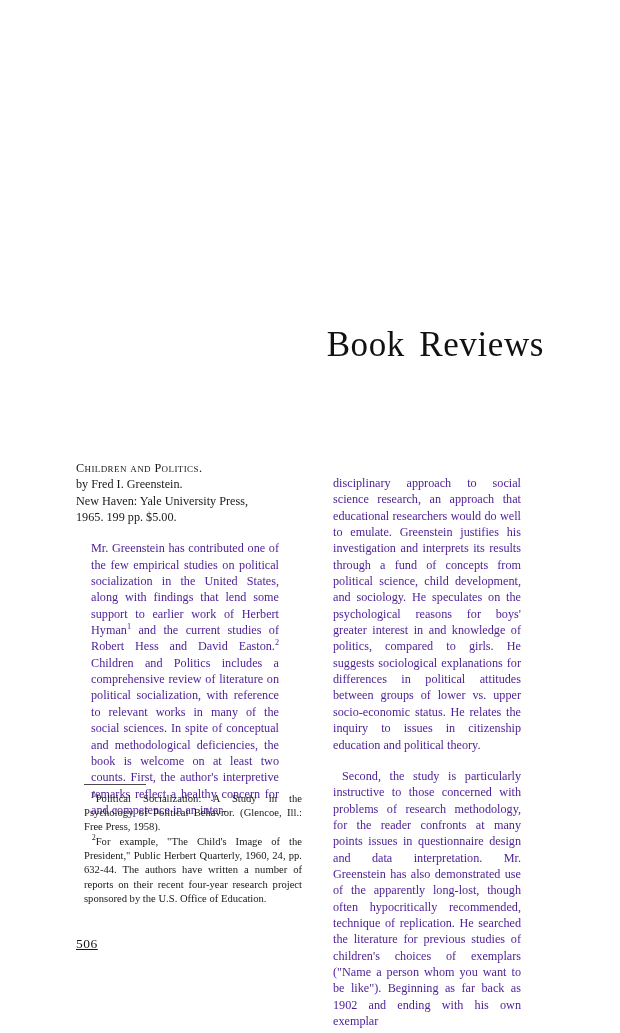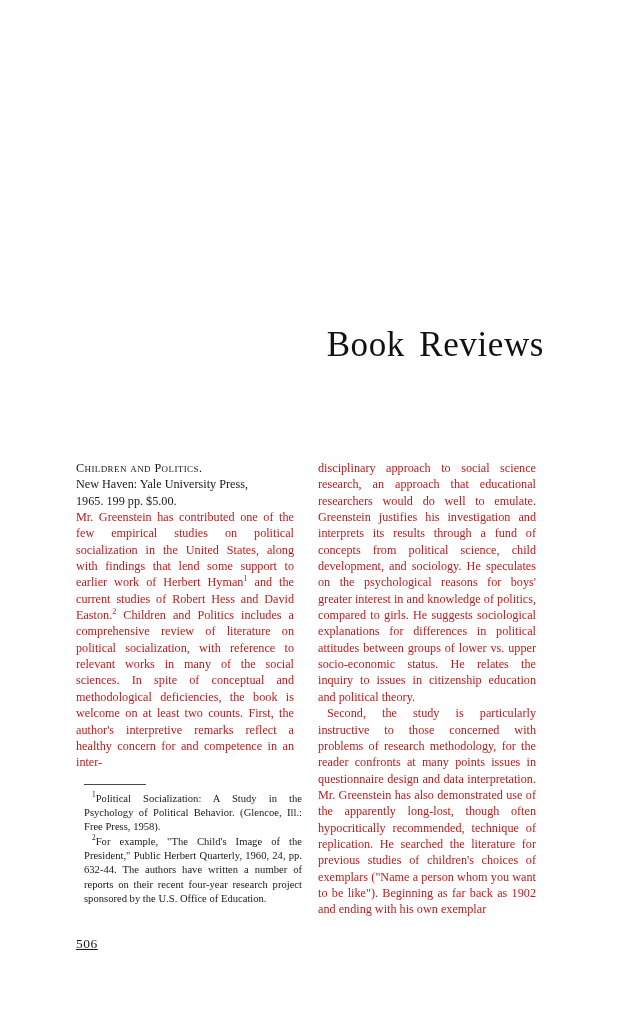--- a/index.html
+++ b/index.html
@@ -52,22 +52,22 @@
   .col {
     width: 218px;
     position: relative;
   }
 
   .bodytext {
     font-size: 12.2px;
     line-height: 16.35px;
     text-align: justify;
     text-justify: inter-word;
-    color: #b91c1c;
-    margin: 0;
+    color: #4c1d95;
+    margin: 15px;
     hyphens: manual;
   }
   .bodytext + .bodytext { margin-top: 0; }
   .indent { text-indent: 9px; }
 
   .smallcaps {
     font-variant: small-caps;
     letter-spacing: 0.4px;
   }
   .ital { }
@@ -130,20 +130,21 @@
 <div class="page">
 
   <div class="section-title">Book Reviews</div>
 
   <div class="columns">
 
     <div class="col">
 
       <div>
         <p class="head-line smallcaps">Children and Politics.</p>
+        <p class="head-line">by Fred I. Greenstein.</p>
         <p class="head-line just ital">New Haven: Yale University Press,</p>
         <p class="head-line ital">1965. 199 pp. $5.00.</p>
       </div>
 
       <p class="bodytext"><span>Mr. Greenstein has contributed one of the few empirical studies on political socialization in the United States, along with findings that lend some support to earlier work of Herbert Hyman</span><sup class="fn">1</sup><span> and the current studies of Robert Hess and David Easton.</span><sup class="fn">2</sup><span> </span><span class="ital">Children and Politics</span><span> includes a comprehensive review of literature on political socialization, with reference to relevant works in many of the social sciences. In spite of conceptual and methodological deficiencies, the book is welcome on at least two counts. First, the author's interpretive remarks reflect a healthy concern for and competence in an inter-</span></p>
 
       <div class="footnotes">
         <div class="fn-rule"></div>
 
         <p class="footnote"><sup class="fn">1</sup><span class="ital">Political Socialization: A Study in the Psychology of Political Behavior</span><span>. (Glencoe, Ill.: Free Press, 1958).</span></p>

